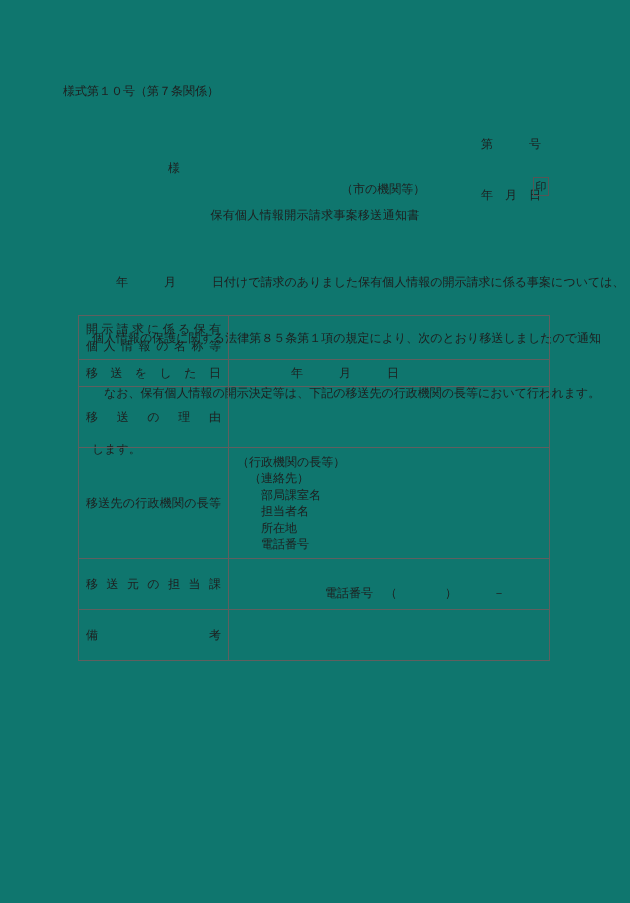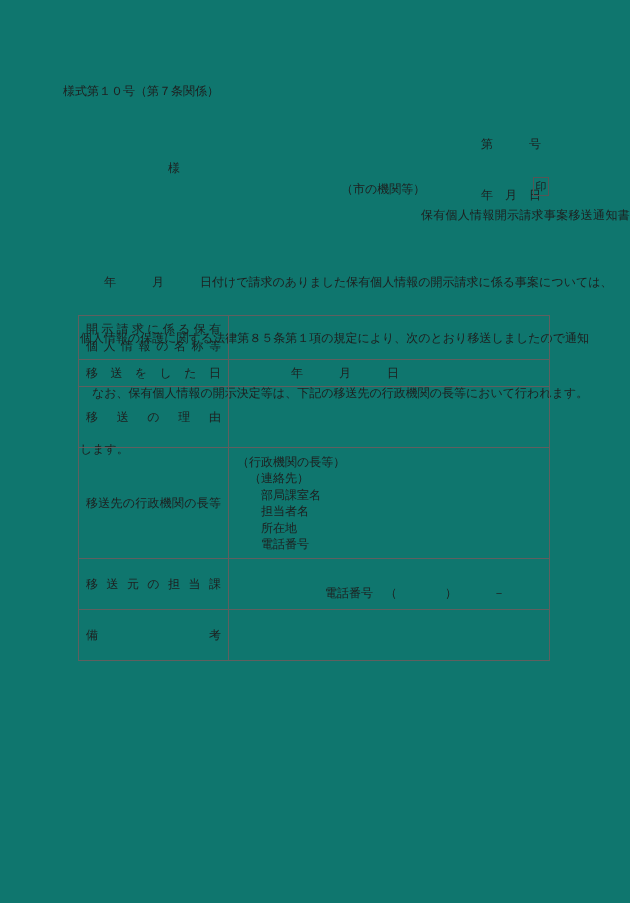--- a/index.html
+++ b/index.html
@@ -19,22 +19,22 @@
   .addressee { left:168px; top:160px; }
   .issuer { left:341px; top:181px; }
   .seal-box {
     left:533px; top:177px;
     width:16px; height:19px;
     border:1px solid #555;
     font-size:11px; line-height:17px;
     text-align:center;
     white-space:normal;
   }
-  .doc-title { left:0; top:207px; width:630px; text-align:right; letter-spacing:0.3px; }
-  .body-text { left:80px; top:236px; line-height:18.5px; }
+  .doc-title { left:0; top:207px; width:630px; text-align:center; letter-spacing:0.3px; }
+  .body-text { left:92px; top:236px; line-height:18.5px; }
   .body-text div { white-space:pre; }
 
   table.transfer-table {
     position:absolute; left:78px; top:315px;
     width:471px;
     border-collapse:collapse; table-layout:fixed;
   }
   .transfer-table td {
     border:1px solid #5f5f5f;
     vertical-align:middle;

